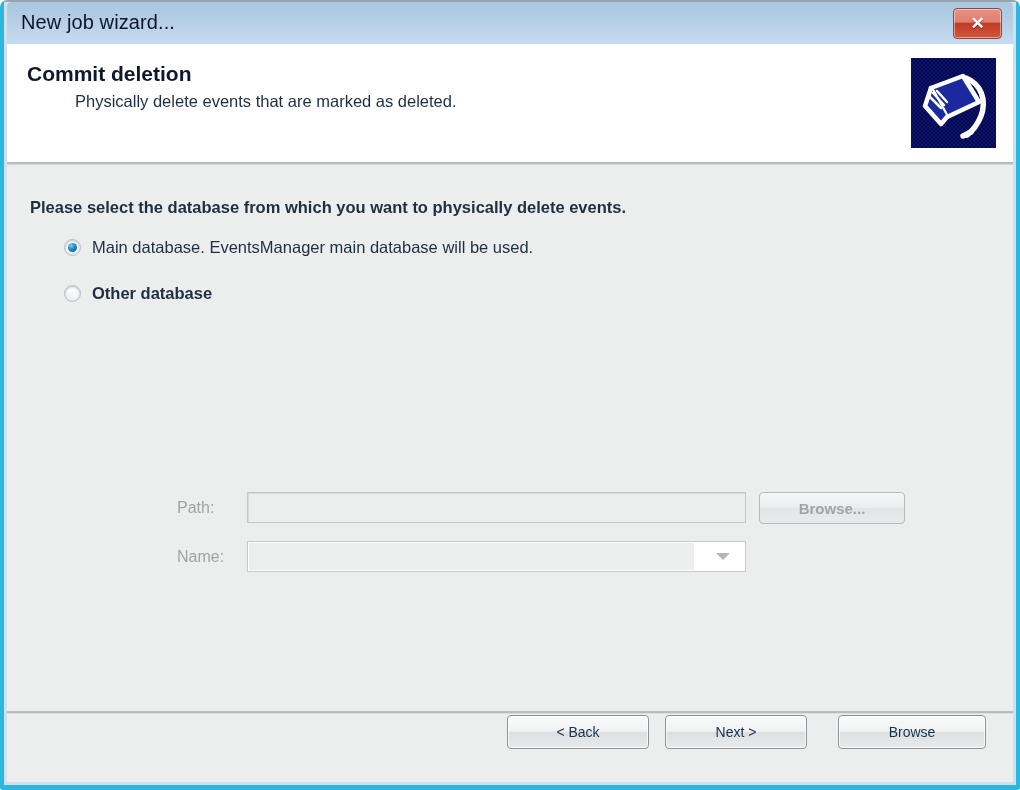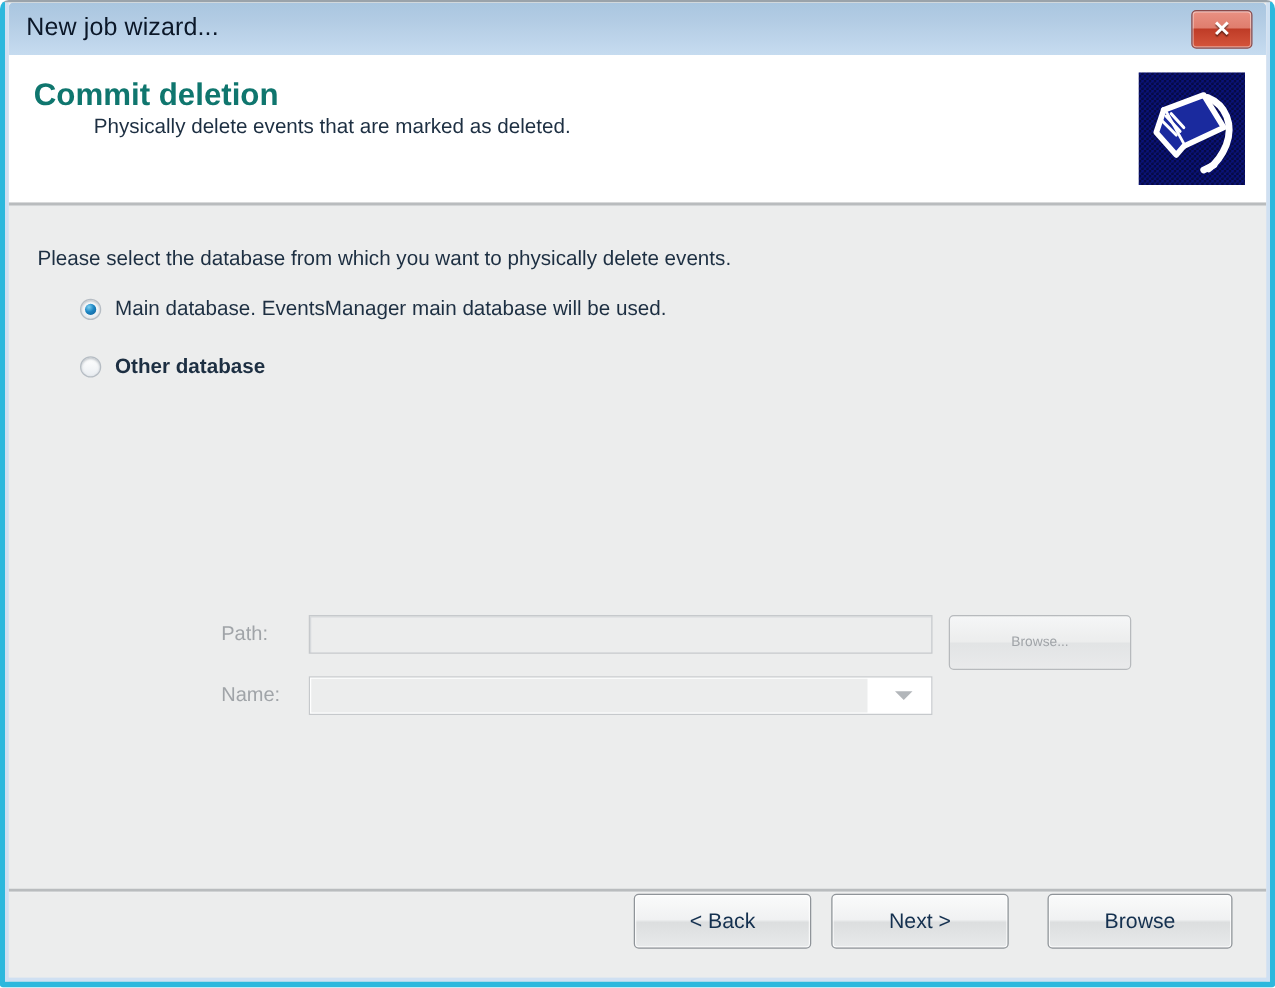--- a/index.html
+++ b/index.html
@@ -98,23 +98,23 @@
     left: 0;
     top: 160px;
     width: 100%;
     height: 3px;
     background: linear-gradient(to bottom, #b9bcbe 0%, #b9bcbe 55%, #e6e7e8 100%);
   }
   .header-title {
     position: absolute;
     left: 20px;
     top: 18px;
-    font-size: 25px;
+    font-size: 21px;
     font-weight: bold;
-    color: #0f766e;
+    color: #0f172a;
   }
   .header-sub {
     position: absolute;
     left: 20px;
     top: 48px;
     font-size: 16.5px;
     color: #1d2f42;
     margin-left: 48px;
   }
   .header-icon {
@@ -141,20 +141,21 @@
     right: 0;
     bottom: 0;
     background: #eceded;
   }
   .intro-text {
     position: absolute;
     left: 23px;
     top: 33px;
     font-size: 16.5px;
     color: #1d2f42;
+    font-weight: bold;
   }
 
   .radio-row {
     position: absolute;
     left: 57px;
     display: flex;
     align-items: center;
     cursor: pointer;
   }
   .radio-row.r1 { top: 73px; }
@@ -242,51 +243,52 @@
     border-left: 7px solid transparent;
     border-right: 7px solid transparent;
     border-top: 7px solid #b2b6ba;
   }
 
   .browse-button {
     position: absolute;
     left: 752px;
     top: 327px;
     width: 146px;
-    height: 44px;
+    height: 32px;
     box-sizing: border-box;
     border: 1px solid #b7babd;
     border-radius: 4px;
     background: linear-gradient(to bottom, #f5f6f7 0%, #eceded 48%, #e2e4e5 52%, #e9eaeb 100%);
     color: #a0a4a8;
-    font-size: 11px;
+    font-size: 15px;
     display: flex;
     align-items: center;
     justify-content: center;
     cursor: default;
+    font-weight: bold;
   }
 
   
   .footer-sep {
     position: absolute;
     left: 0;
     bottom: 68px;
     width: 100%;
     height: 3px;
     background: linear-gradient(to bottom, #b9bcbe 0%, #b9bcbe 55%, #f0f1f2 100%);
   }
   .btn {
     position: absolute;
     box-sizing: border-box;
-    height: 44px;
+    height: 34px;
     border: 1px solid #8f9499;
     border-radius: 4px;
     background: linear-gradient(to bottom, #fafbfb 0%, #f0f1f2 47%, #dcdedf 52%, #e8eaeb 100%);
     color: #14304f;
-    font-size: 17px;
+    font-size: 14px;
     display: flex;
     align-items: center;
     justify-content: center;
     cursor: pointer;
     box-shadow: inset 0 0 0 1px rgba(255,255,255,0.75);
   }
   .btn-back   { left: 500px; top: 713px; width: 142px; }
   .btn-next   { left: 658px; top: 713px; width: 142px; }
   .btn-cancel { left: 831px; top: 713px; width: 148px; }
 </style>

